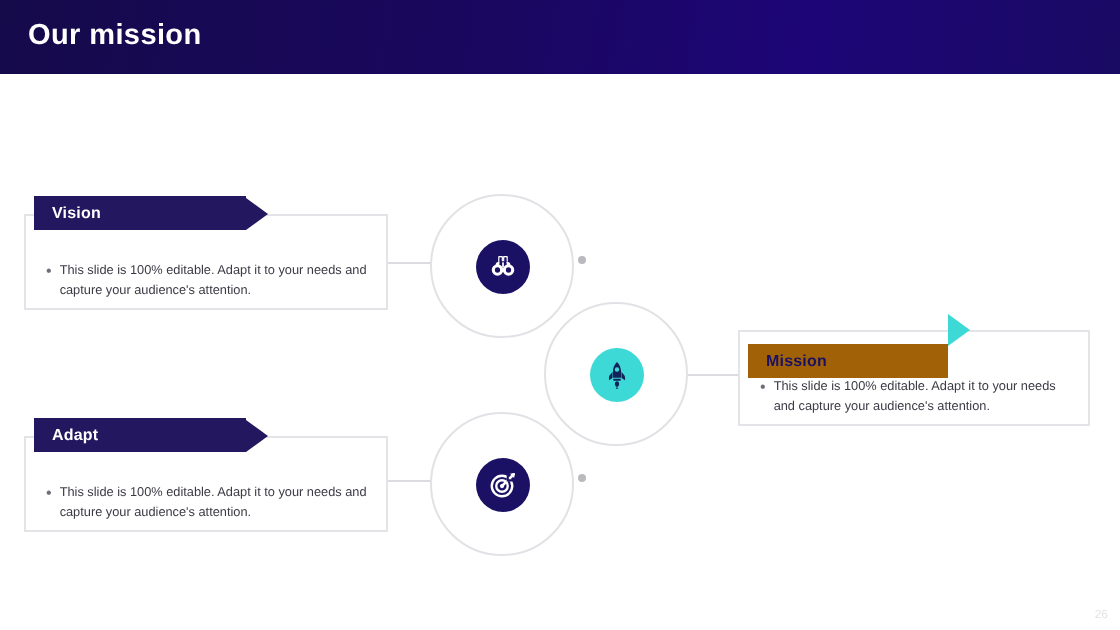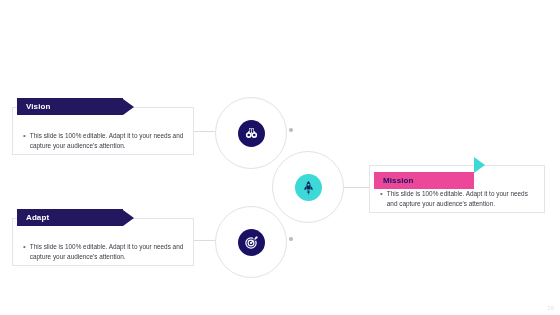--- a/index.html
+++ b/index.html
@@ -112,21 +112,21 @@
   .banner-label {
     font-size: 8px;
     font-weight: bold;
     letter-spacing: 0.1px;
     white-space: nowrap;
   }
   .banner-navy .banner-rect { background: #231760; }
   .banner-navy .banner-arrow { border-left: 11px solid #231760; }
   .banner-navy .banner-label { color: #ffffff; }
 
-  .banner-teal .banner-rect { background: #ec4899; margin-top: 31px; }
+  .banner-teal .banner-rect { background: #a16207; margin-top: 31px; }
   .banner-teal .banner-arrow { border-left: 11px solid #3DD9D6; }
   .banner-teal .banner-label { color: #1B1164; }
 
   .bullet-row {
     position: absolute;
     display: flex;
     align-items: flex-start;
   }
   .bullet-dot {
     color: #6E6E78;
@@ -160,20 +160,23 @@
     bottom: 4px;
     font-size: 6px;
     color: #E3E3E6;
   }
 </style>
 </head>
 <body>
 
 <div class="slide">
 
+  <div class="header">
+    <div class="header-title">Our mission</div>
+  </div>
 
   <div class="conn" style="left:194px; top:131px; width:22px;"></div>
 
   <div class="conn" style="left:194px; top:240px; width:22px;"></div>
 
   <div class="conn" style="left:344px; top:187px; width:26px;"></div>
 
   <div class="ring ring-top"></div>
   <div class="ring ring-mid"></div>
   <div class="ring ring-bottom"></div>

